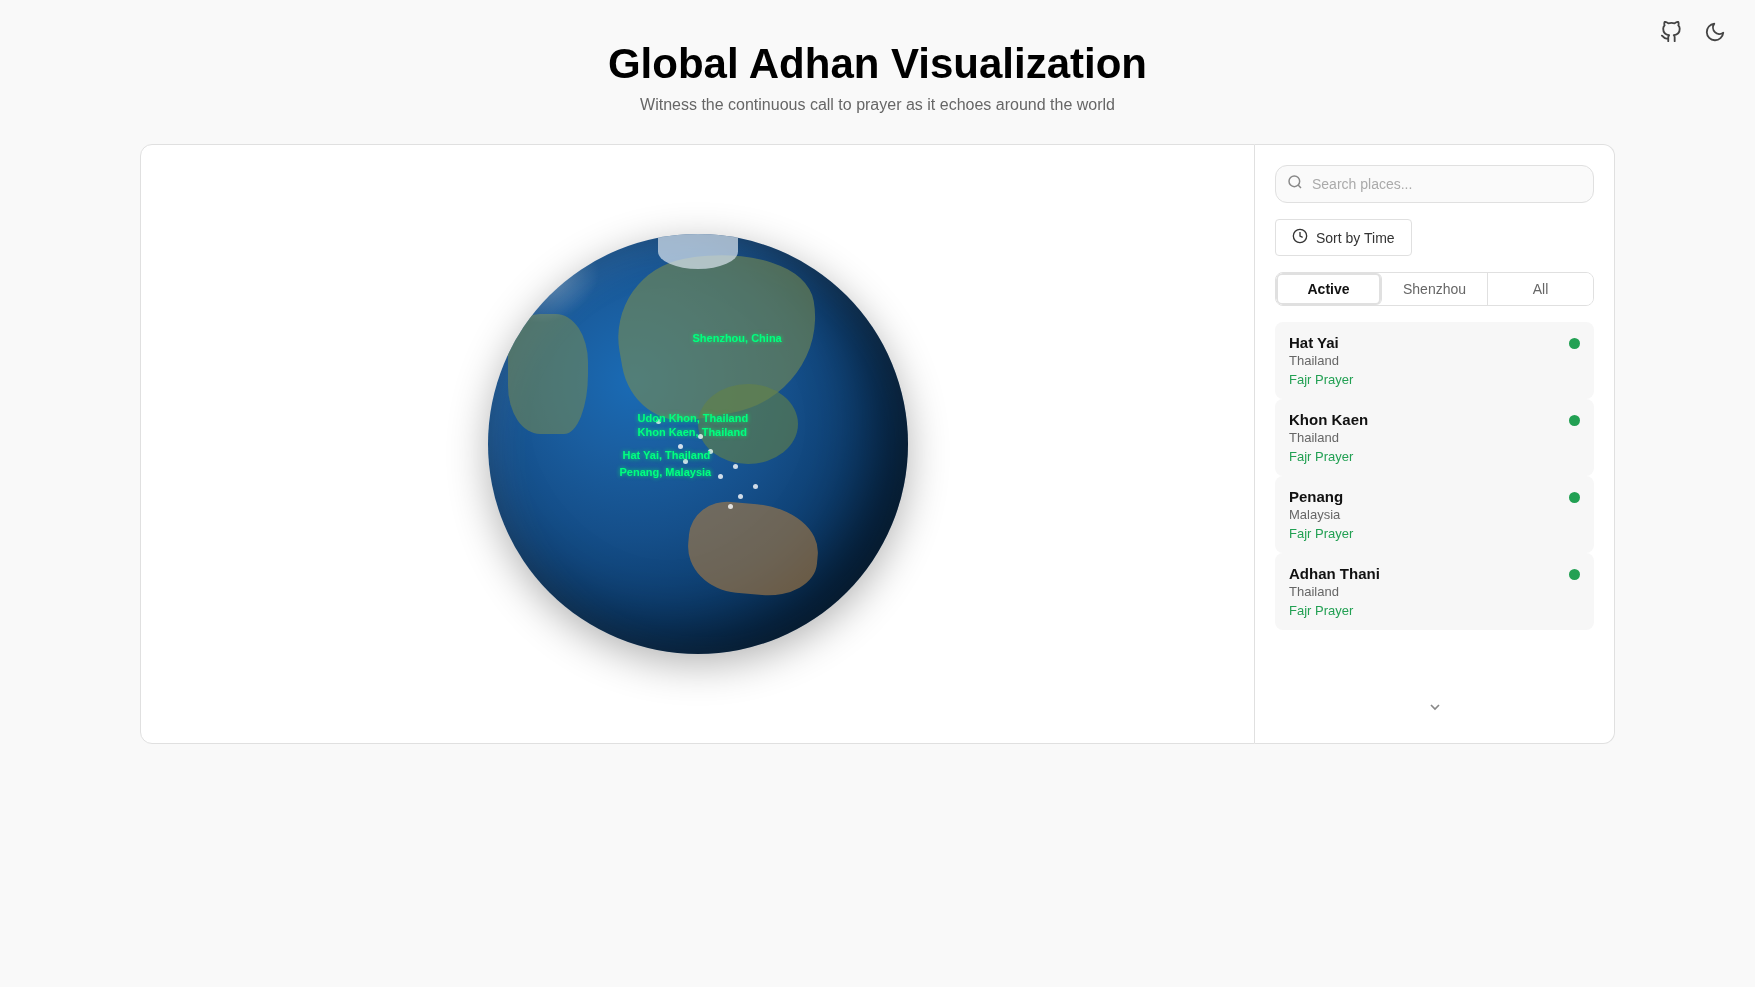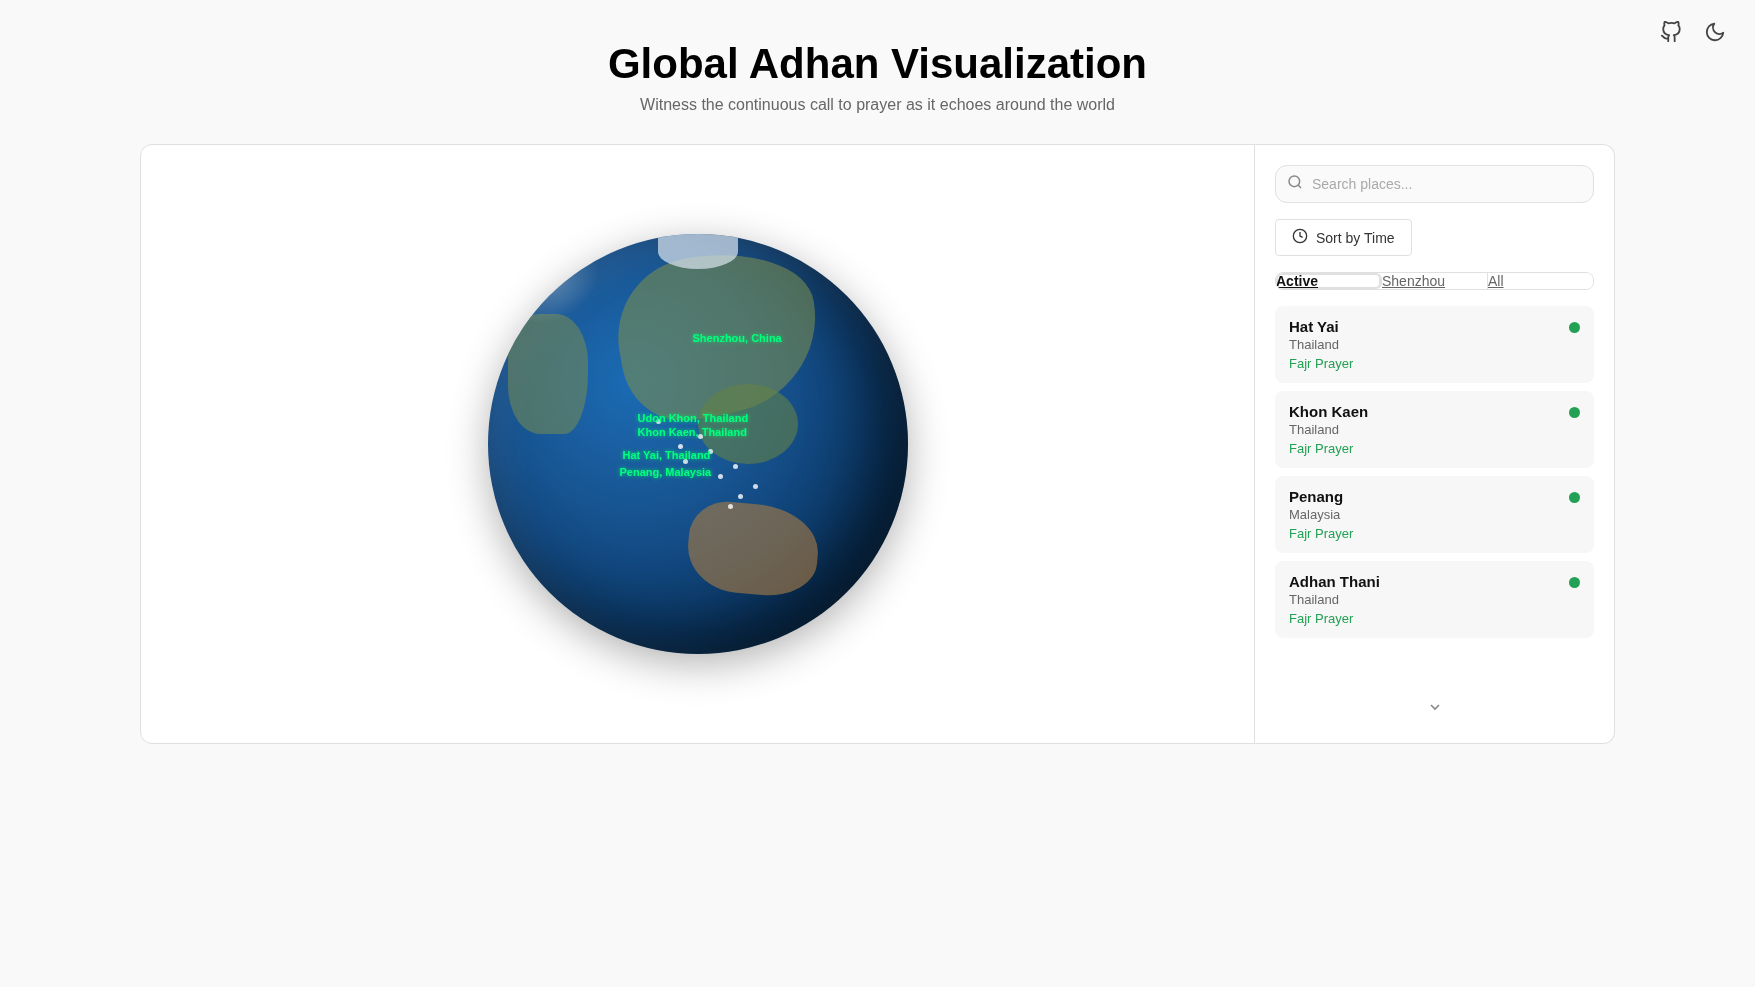--- a/index.html
+++ b/index.html
@@ -219,47 +219,46 @@
 
     .filter-tabs {
       margin: 0 20px;
       display: flex;
       border: 1.5px solid #e0e0e0;
       border-radius: 8px;
       overflow: hidden;
     }
     .filter-tab {
       flex: 1;
-      text-align: left;
+      padding: 8px;
+      text-align: center;
       font-size: 14px;
       cursor: pointer;
       background: #fff;
       color: #666;
       border: none;
       transition: background 0.15s;
-      text-decoration: underline;
     }
     .filter-tab.active {
       background: #fff;
       color: #111;
       font-weight: 600;
       box-shadow: inset 0 0 0 2px #e0e0e0;
       border-radius: 6px;
     }
     .filter-tab:not(:last-child) {
       border-right: 1.5px solid #e0e0e0;
     }
 
     .places-list {
       flex: 1;
       overflow-y: auto;
       padding: 0 20px;
       display: flex;
       flex-direction: column;
-      gap: 8px;
       max-height: 440px;
       position: relative;
     }
     .places-list::-webkit-scrollbar { width: 6px; }
     .places-list::-webkit-scrollbar-track { background: #f1f1f1; border-radius: 3px; }
     .places-list::-webkit-scrollbar-thumb { background: #c0c0c0; border-radius: 3px; }
 
     .place-card {
       background: #f7f7f7;
       border-radius: 8px;

